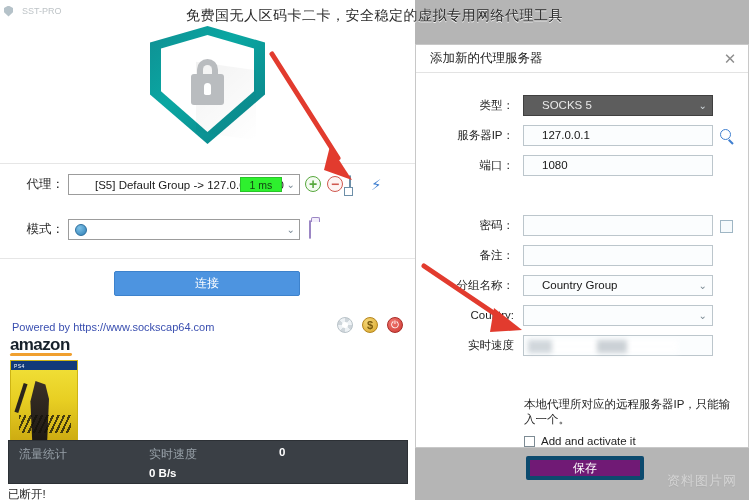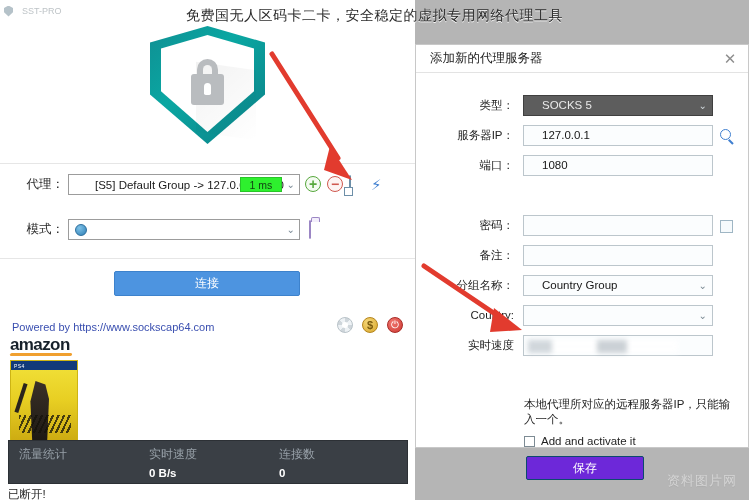--- a/index.html
+++ b/index.html
@@ -277,21 +277,21 @@
   }
   #activate-row{
     position:absolute;left:108px;top:390px;display:flex;align-items:center;gap:6px;
   }
   #activate-checkbox{
     width:11px;height:11px;border:1px solid #7d8b94;background:#fff;box-sizing:border-box;
   }
   #activate-label{font-size:11.5px;color:#1f1f1f;}
   #save-button{
     position:absolute;left:110px;top:411px;width:118px;height:24px;
-    background:#6d28d9;border:1px solid #0c4a6e;border-radius:2px;color:#fff;
+    background:#701a75;border:4px solid #0c4a6e;border-radius:2px;color:#fff;
     font-size:12px;display:flex;align-items:center;justify-content:center;
     box-sizing:border-box;cursor:default;
   }
 
   
   .arrow{position:absolute;pointer-events:none;z-index:50;}
   .arrow svg{display:block;overflow:visible;}
   #watermark{
     position:absolute;right:12px;bottom:10px;font-size:13px;
     color:rgba(255,255,255,.45);letter-spacing:1px;
@@ -377,21 +377,20 @@
 
   <div id="status-bar">
     <div class="stat" id="stat-traffic">
       <span class="sl">流量统计</span>
     </div>
     <div class="stat" id="stat-speed">
       <span class="sl">实时速度</span>
       <span class="sv">0 B/s</span>
     </div>
     <div class="stat" id="stat-conn">
-      <span class="sl">连接数</span>
       <span class="sv">0</span>
     </div>
   </div>
 
   <div id="disconnect-text">已断开!</div>
 </div>
 
 <div id="dialog">
   <div id="dialog-titlebar">
     <span id="dialog-title">添加新的代理服务器</span>

